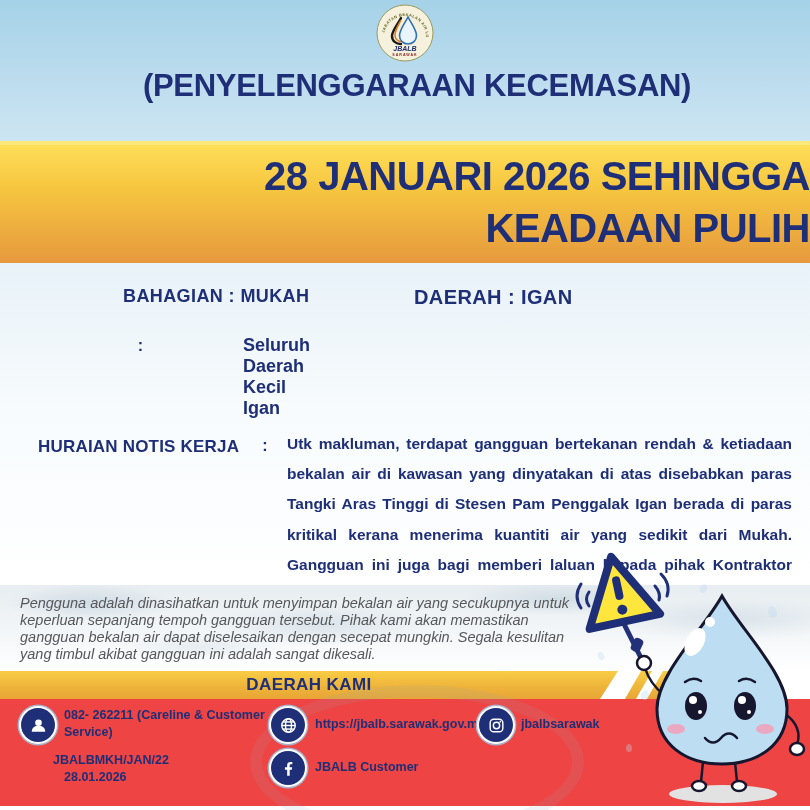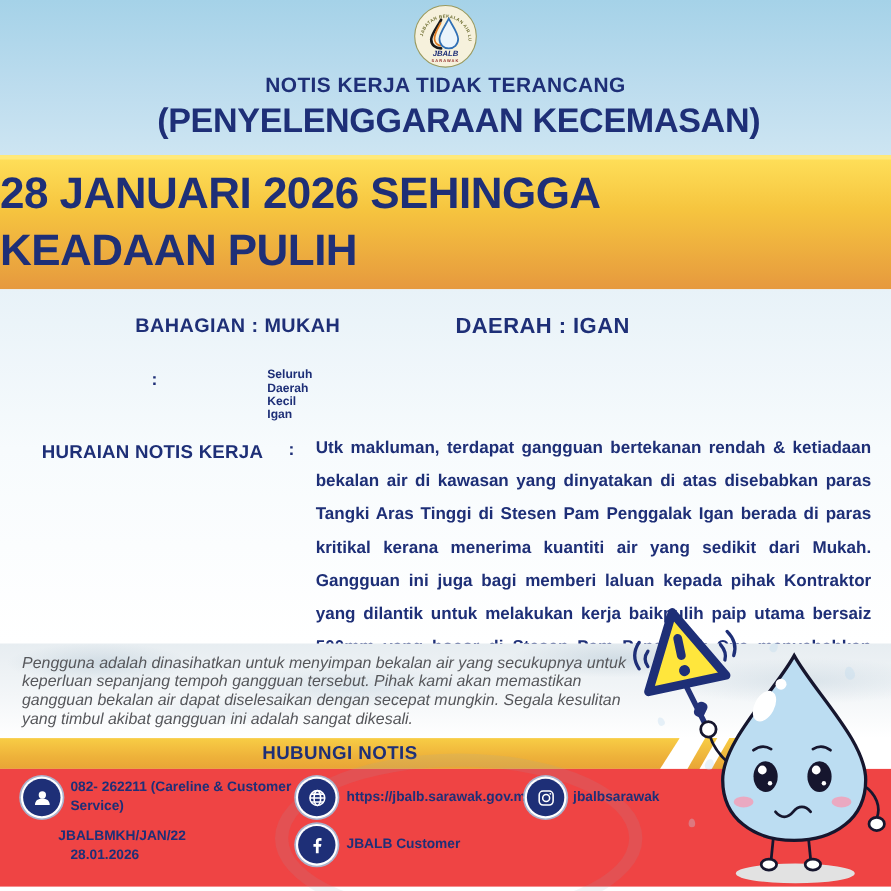--- a/index.html
+++ b/index.html
@@ -8,34 +8,34 @@
     font-family:"Liberation Sans",sans-serif;background:#ffffff;
   }
   
   .header-section{height:141px;background:linear-gradient(180deg,#a5d2e8 0%,#bcdcee 55%,#cde5f2 100%);text-align:center;}
   .logo-wrap{padding-top:4px;}
   .logo-badge{width:58px;height:58px;display:inline-block;}
   .notice-type{font-size:19px;font-weight:bold;color:#1e2f77;letter-spacing:.4px;margin-top:1px;}
   .notice-category{font-size:31px;font-weight:bold;color:#1e2f77;letter-spacing:-.3px;margin-top:2px;padding-left:24px;}
   
   .date-banner{height:122px;background:linear-gradient(180deg,#ffe05a 0%,#f6c53f 40%,#e6993e 100%);
-    display:flex;flex-direction:column;align-items:flex-start;justify-content:center;position:relative;}
+    display:flex;flex-direction:column;align-items:flex-end;justify-content:center;position:relative;}
   .date-banner::before{content:"";position:absolute;top:0;left:0;right:0;height:4px;background:#ffe97a;}
   .date-line{font-size:40px;font-weight:bold;color:#1e2f77;line-height:1.3;letter-spacing:-.5px;}
   
   .info-section{height:322px;background:linear-gradient(180deg,#e8f2f8 0%,#f7fbfd 45%,#ffffff 100%);position:relative;}
   .region-row{position:absolute;top:23px;left:0;right:0;height:26px;}
   .region-bahagian{position:absolute;left:123px;font-size:18px;font-weight:bold;color:#1e2f77;letter-spacing:.4px;}
   .region-daerah{position:absolute;left:414px;font-size:20px;font-weight:bold;color:#1e2f77;letter-spacing:.4px;}
   .details{position:absolute;top:72px;left:38px;right:18px;}
   .detail-row{display:grid;grid-template-columns:205px 44px 1fr;align-items:start;}
   .detail-row + .detail-row{margin-top:16px;}
   .detail-label{font-size:17px;font-weight:bold;color:#1e2f77;letter-spacing:.2px;padding-top:2px;}
   .detail-colon{font-size:16px;font-weight:bold;color:#1e2f77;text-align:center;padding-top:2px;}
-  .detail-value{font-size:11px;font-weight:bold;color:#1e2f77;}
+  .detail-value{font-size:18px;font-weight:bold;color:#1e2f77;}
   .detail-paragraph{font-size:15.5px;font-weight:bold;color:#1e2f77;text-align:justify;line-height:1.95;margin-top:-6px;}
   
   .disclaimer-band{height:86px;position:relative;
     background:
       radial-gradient(120px 26px at 90px 18px, rgba(168,190,205,.40), transparent 70%),
       radial-gradient(160px 30px at 320px 40px, rgba(178,198,212,.35), transparent 70%),
       radial-gradient(140px 24px at 560px 14px, rgba(168,190,205,.38), transparent 70%),
       radial-gradient(180px 30px at 730px 34px, rgba(178,198,212,.35), transparent 70%),
       radial-gradient(120px 20px at 200px 62px, rgba(190,205,216,.30), transparent 70%),
       linear-gradient(180deg,#e7edf1 0%,#f3f6f8 55%,#ffffff 100%);}
@@ -89,21 +89,20 @@
         <text font-size="4" fill="#6b6b2d" letter-spacing=".4" font-weight="bold">
           <textPath href="#arcTop" startOffset="4">JABATAN BEKALAN AIR LUAR BANDAR</textPath>
         </text>
         <path d="M25 14 C22 20 16 27 16 32 C16 37 20 40 25 40" fill="none" stroke="#1a1a1a" stroke-width="2.4" stroke-linecap="round"></path>
         <path d="M24.5 17 C22.5 21 19 26 19 31 C19 34.5 21.5 37 24.5 37.5" fill="none" stroke="#e07a1f" stroke-width="1.6" stroke-linecap="round"></path>
         <path d="M32 13 C29 19 23.5 26 23.5 31.5 C23.5 36.5 27.3 40 32 40 C36.7 40 40.5 36.5 40.5 31.5 C40.5 26 35 19 32 13 Z" fill="#eaf4fb" stroke="#2f6fb5" stroke-width="1.6"></path>
         <text x="29" y="46.5" text-anchor="middle" font-size="7" font-weight="bold" font-style="italic" fill="#1e2f77">JBALB</text>
         <text x="29" y="52" text-anchor="middle" font-size="3.6" letter-spacing="1" font-weight="bold" fill="#8b1a1a">SARAWAK</text>
       </svg>
     </div>
-    <div class="notice-type">NOTIS KERJA TIDAK TERANCANG</div>
     <div class="notice-category">(PENYELENGGARAAN KECEMASAN)</div>
   </div>
 
   <div class="date-banner">
     <div class="date-line">28 JANUARI 2026 SEHINGGA</div>
     <div class="date-line">KEADAAN PULIH</div>
   </div>
 
   <div class="info-section">
     <div class="region-row">
@@ -122,21 +121,21 @@
       </div>
     </div>
   </div>
 
   <div class="disclaimer-band">
     <div class="disclaimer-text">Pengguna adalah dinasihatkan untuk menyimpan bekalan air yang secukupnya untuk keperluan sepanjang tempoh gangguan tersebut. Pihak kami akan memastikan gangguan bekalan air dapat diselesaikan dengan secepat mungkin. Segala kesulitan yang timbul akibat gangguan ini adalah sangat dikesali.</div>
   </div>
 
   <div class="contact-bar">
     <div class="bar-main">
-      <span class="bar-heading">HUBUNGI NOTIS</span>
+      <span class="bar-heading">DAERAH KAMI</span>
     </div>
     <div class="bar-stripe stripe-1"></div>
     <div class="bar-stripe stripe-2"></div>
   </div>
 
   <div class="contact-section">
     <div class="watermark"></div>
 
     <div class="icon-circle icon-phone">
       <svg width="19" height="19" viewBox="0 0 24 24" fill="#ffffff">

